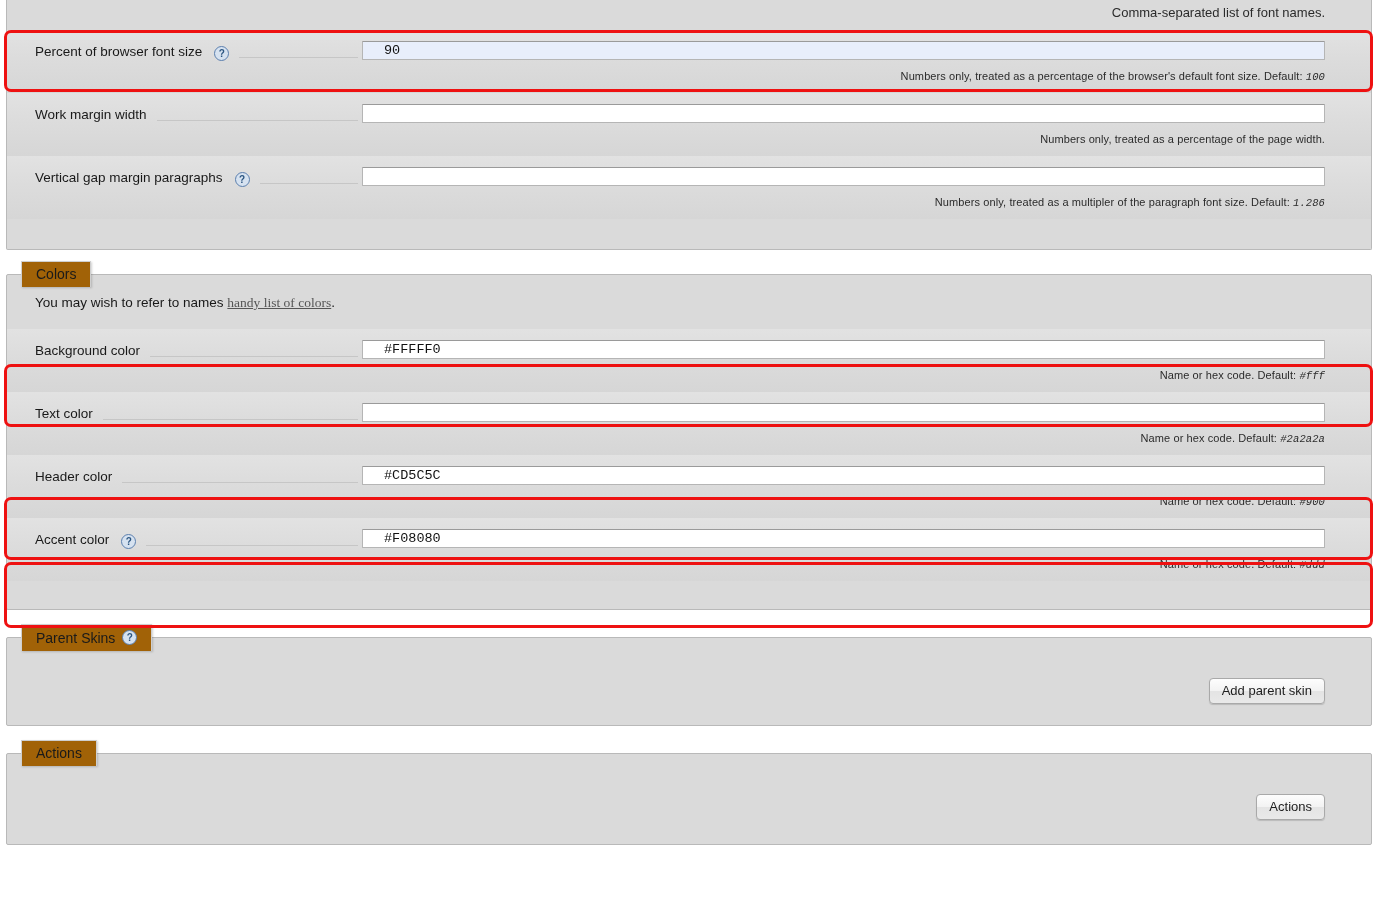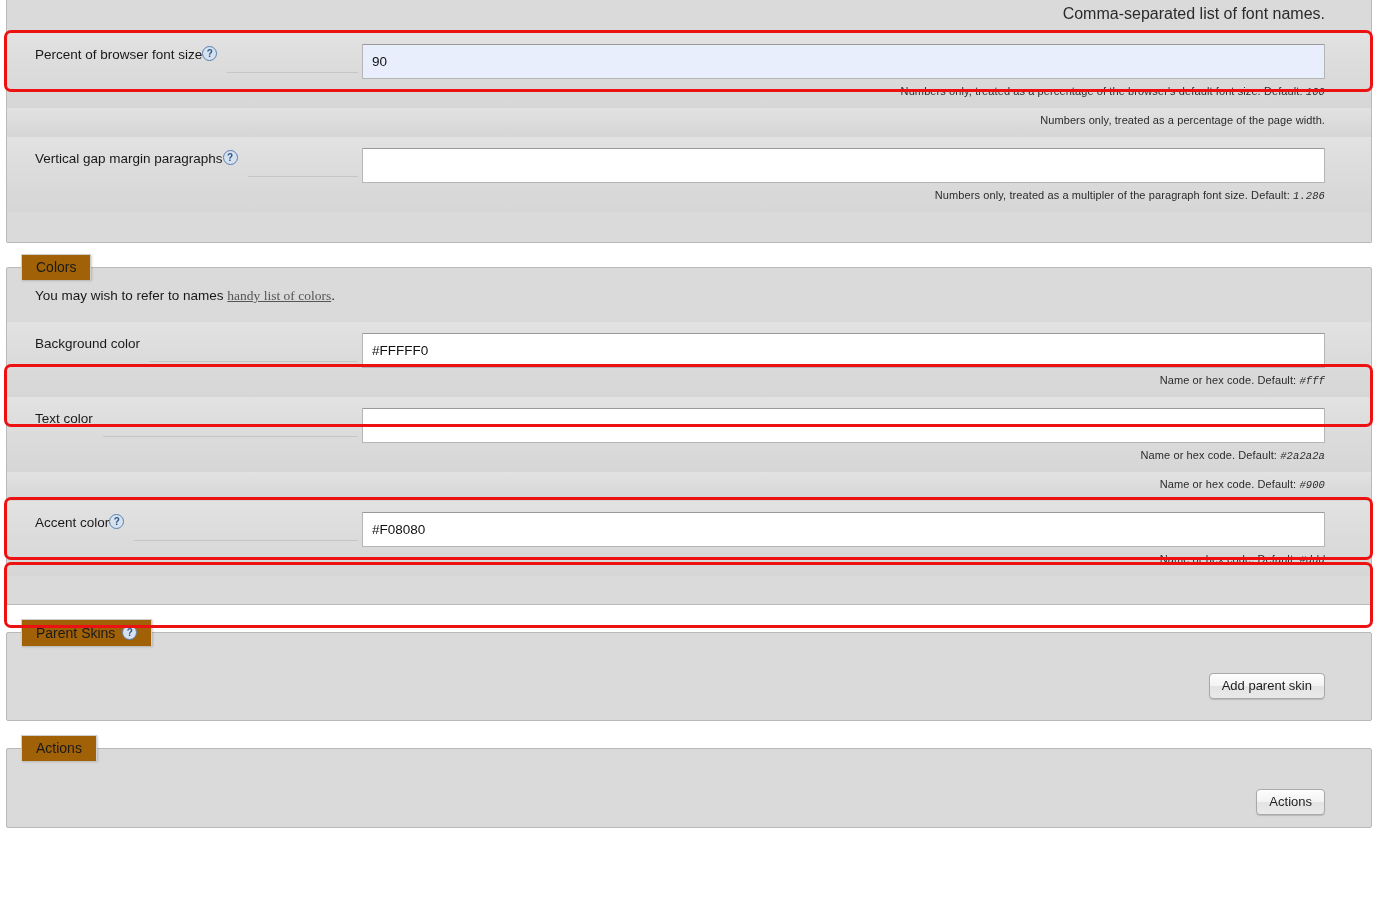--- a/index.html
+++ b/index.html
@@ -54,22 +54,22 @@
   }
   .field-main {
     display: flex;
     align-items: flex-start;
     padding: 11px 46px 0 28px;
     box-sizing: border-box;
     min-height: 34px;
   }
   .field-label {
     display: flex;
-    align-items: flex-start;
-    gap: 0;
+    align-items: flex-end;
+    gap: 12px;
     font-size: 13.5px;
     color: #191919;
     white-space: nowrap;
     line-height: 18px;
     padding-top: 2px;
   }
   .label-rule {
     flex: 1 1 auto;
     align-self: flex-end;
     border-bottom: 1px solid #c6c6c6;
@@ -79,28 +79,28 @@
   }
   .field-input-wrap {
     width: 963px;
     flex: 0 0 963px;
     margin-left: 4px;
   }
   input.txt {
     display: block;
     width: 100%;
     box-sizing: border-box;
-    height: 35px;
+    height: 19px;
     border: 1px solid #b5b5b5;
     border-top-color: #9a9a9a;
     background: #ffffff;
-    font-family: Liberation Sans, sans-serif;
+    font-family: Liberation Mono, monospace;
     font-size: 13.5px;
     color: #111;
-    padding: 1px 9px;
+    padding: 1px 21px;
     border-radius: 1px;
     outline: none;
   }
   input.txt.focused {
     background: #e8eefb;
   }
   .field-help {
     text-align: right;
     font-size: 11px;
     color: #2b2b2b;
@@ -155,21 +155,21 @@
     border: 1px solid #a9a9a9;
     border-radius: 4px;
     padding: 4px 12px 5px 12px;
     box-shadow: 0 1px 1px rgba(0,0,0,0.15);
     cursor: default;
     margin-left: 12px;
   }
 
   .note-top {
     text-align: right;
-    font-size: 16px;
+    font-size: 13px;
     color: #2b2b2b;
     padding: 5px 46px 0 0;
   }
 
   a.inline-link {
     color: #555;
     text-decoration: underline;
     font-family: Liberation Serif, serif;
   }
 
@@ -200,20 +200,29 @@
       <span class="field-input-wrap">
         <input class="txt focused" type="text" value="90" style="">
       </span>
     </div>
     <div class="field-help">
       <span>Numbers only, treated as a percentage of the browser's default font size. Default: </span><span class="mono">100</span>
     </div>
   </div>
 
   <div class="field-row">
+    <div class="field-main">
+      <span class="field-label">
+        <span>Work margin width</span>
+      </span>
+      <span class="label-rule"></span>
+      <span class="field-input-wrap">
+        <input class="txt" type="text" value="" style="">
+      </span>
+    </div>
     <div class="field-help">
       <span>Numbers only, treated as a percentage of the page width.</span><span class="mono"></span>
     </div>
   </div>
 
   <div class="field-row">
     <div class="field-main">
       <span class="field-label">
         <span>Vertical gap margin paragraphs</span>
         <span class="help-icon">?</span>
@@ -266,20 +275,29 @@
       <span class="field-input-wrap">
         <input class="txt" type="text" value="" style="">
       </span>
     </div>
     <div class="field-help">
       <span>Name or hex code. Default: </span><span class="mono">#2a2a2a</span>
     </div>
   </div>
 
   <div class="field-row">
+    <div class="field-main">
+      <span class="field-label">
+        <span>Header color</span>
+      </span>
+      <span class="label-rule"></span>
+      <span class="field-input-wrap">
+        <input class="txt" type="text" value="#CD5C5C" style="">
+      </span>
+    </div>
     <div class="field-help">
       <span>Name or hex code. Default: </span><span class="mono">#900</span>
     </div>
   </div>
 
   <div class="field-row">
     <div class="field-main">
       <span class="field-label">
         <span>Accent color</span>
         <span class="help-icon">?</span>
@@ -305,21 +323,21 @@
     <span class="help-icon">?</span>
   </div>
   <div style="height:40px;"></div>
   <div class="btn-row">
     <button class="aqua">Add parent skin</button>
   </div>
 </div>
 
 <div style="height:27px;"></div>
 
-<div class="panel" style="height:80px;">
+<div class="panel" style="height:92px;">
   <div class="panel-legend">
     <span>Actions</span>
   </div>
   <div style="height:40px;"></div>
   <div class="btn-row">
     <button class="aqua">Actions</button>
   </div>
 </div>
 
 <div class="redbox" style="left:4px; top:30px; width:1369px; height:62px;"></div>

